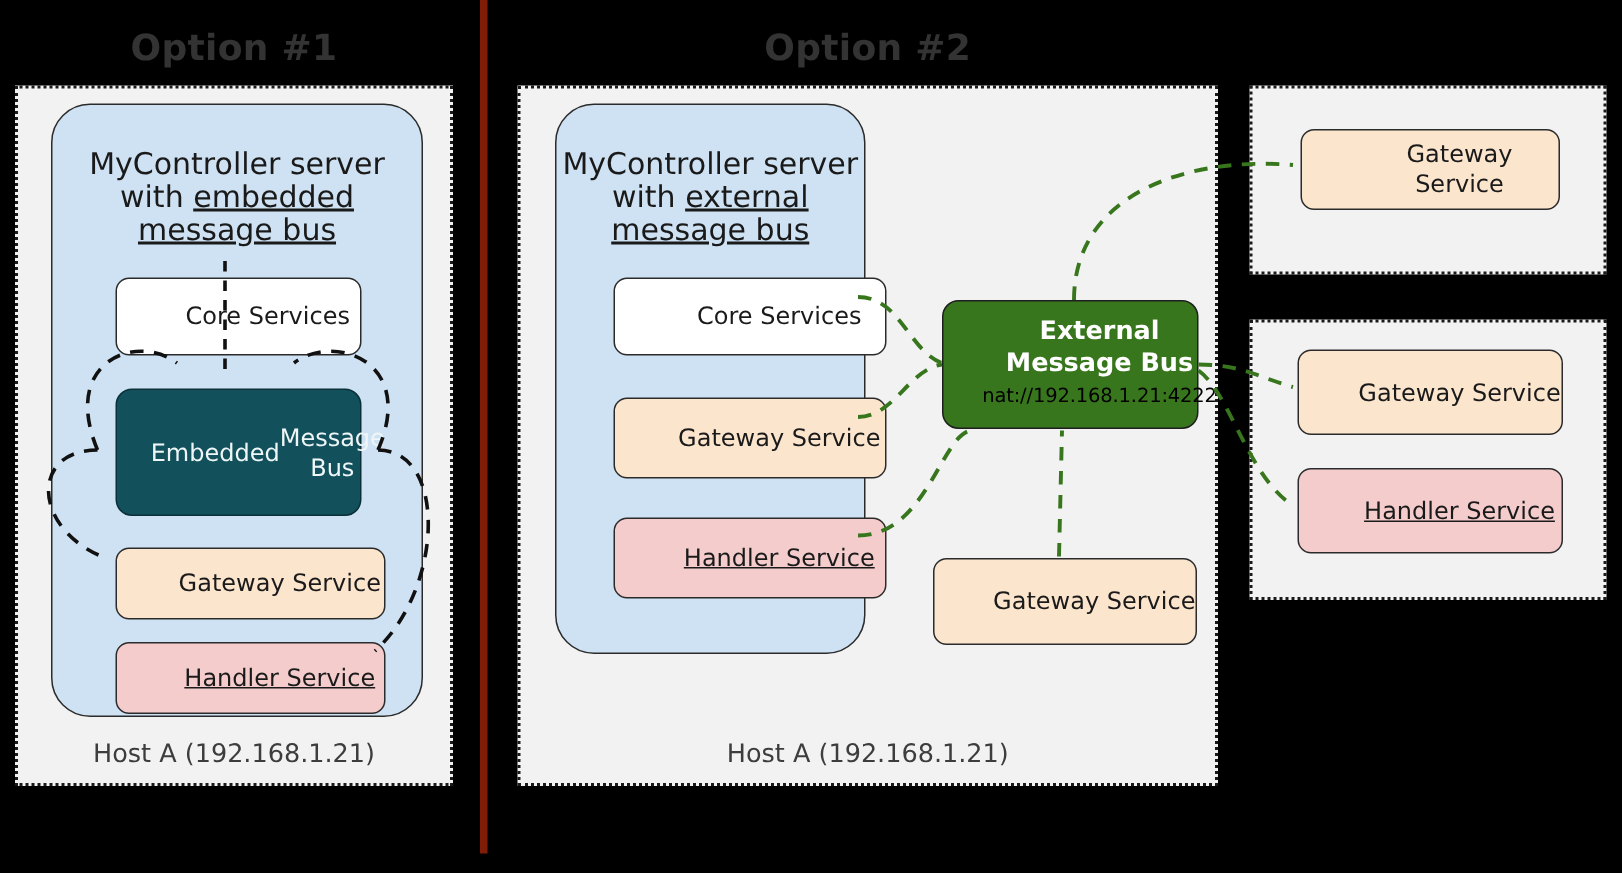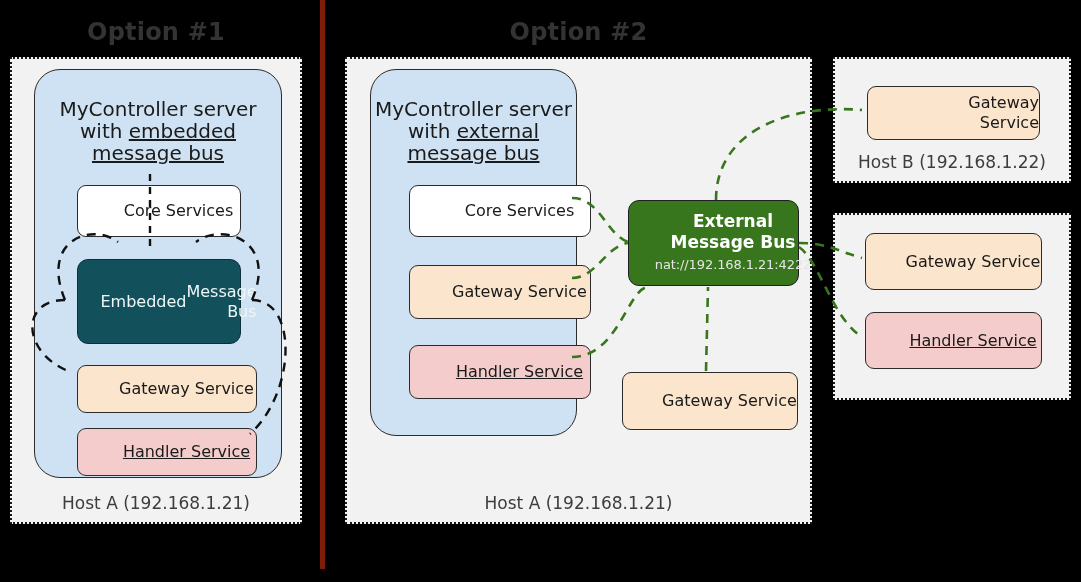--- a/index.html
+++ b/index.html
@@ -78,21 +78,21 @@
 
   
   .node {
     position: absolute;
     box-sizing: border-box;
     border: 1.5px solid #2b2b2b;
     border-radius: 9px;
     display: flex;
     align-items: center;
     justify-content: center;
-    text-align: right;
+    text-align: center;
     font-size: 16px;
     color: #1a1a1a;
     line-height: 20px;
     padding-left: 39px;
   }
   .node.core    { background: #ffffff; }
   .node.gateway { background: #fce5cd; }
   .node.handler { background: #f4cccc; text-decoration: underline; }
   .node.embedded {
     background: #12505c;
@@ -107,21 +107,21 @@
     border-radius: 11px;
     border: 1.5px solid #1f1f1f;
     flex-direction: column;
     font-weight: bold;
     font-size: 17px;
     line-height: 21px;
   }
   .extbus-sub {
     font-weight: normal;
     font-size: 13px;
-    color: #e5e5e5;
+    color: #000000;
     margin-top: 1px;
     letter-spacing: -0.1px;
   }
 
   
   .edges {
     position: absolute;
     left: 0; top: 0;
     width: 1081px;
     height: 582px;
@@ -187,21 +187,20 @@
   </div>
 
   <div class="node extbus" style="left:628px; top:200px; width:171px; height:86px;">
     <span>External</span>
     <span>Message Bus</span>
     <span class="extbus-sub">nat://192.168.1.21:4222</span>
   </div>
 
   <div class="host-panel" style="left:833px; top:57px; width:238px; height:126px;">
     <div class="node gateway" style="left:32px; top:27px; width:173px; height:54px;">Gateway Service</div>
-    <div class="host-label" style="top:93px;">Host B (192.168.1.22)</div>
   </div>
 
   <div class="host-panel" style="left:833px; top:213px; width:238px; height:187px;">
     <div class="node gateway" style="left:30px; top:18px; width:177px; height:57px;">Gateway Service</div>
     <div class="node handler" style="left:30px; top:97px; width:177px; height:57px;">Handler Service</div>
   </div>
 
   <svg class="edges" viewBox="0 0 1081 582">
 
     <path d="M 150 174 L 150 246" stroke="#111111" stroke-width="2.4" stroke-dasharray="7 6" fill="none"></path>

